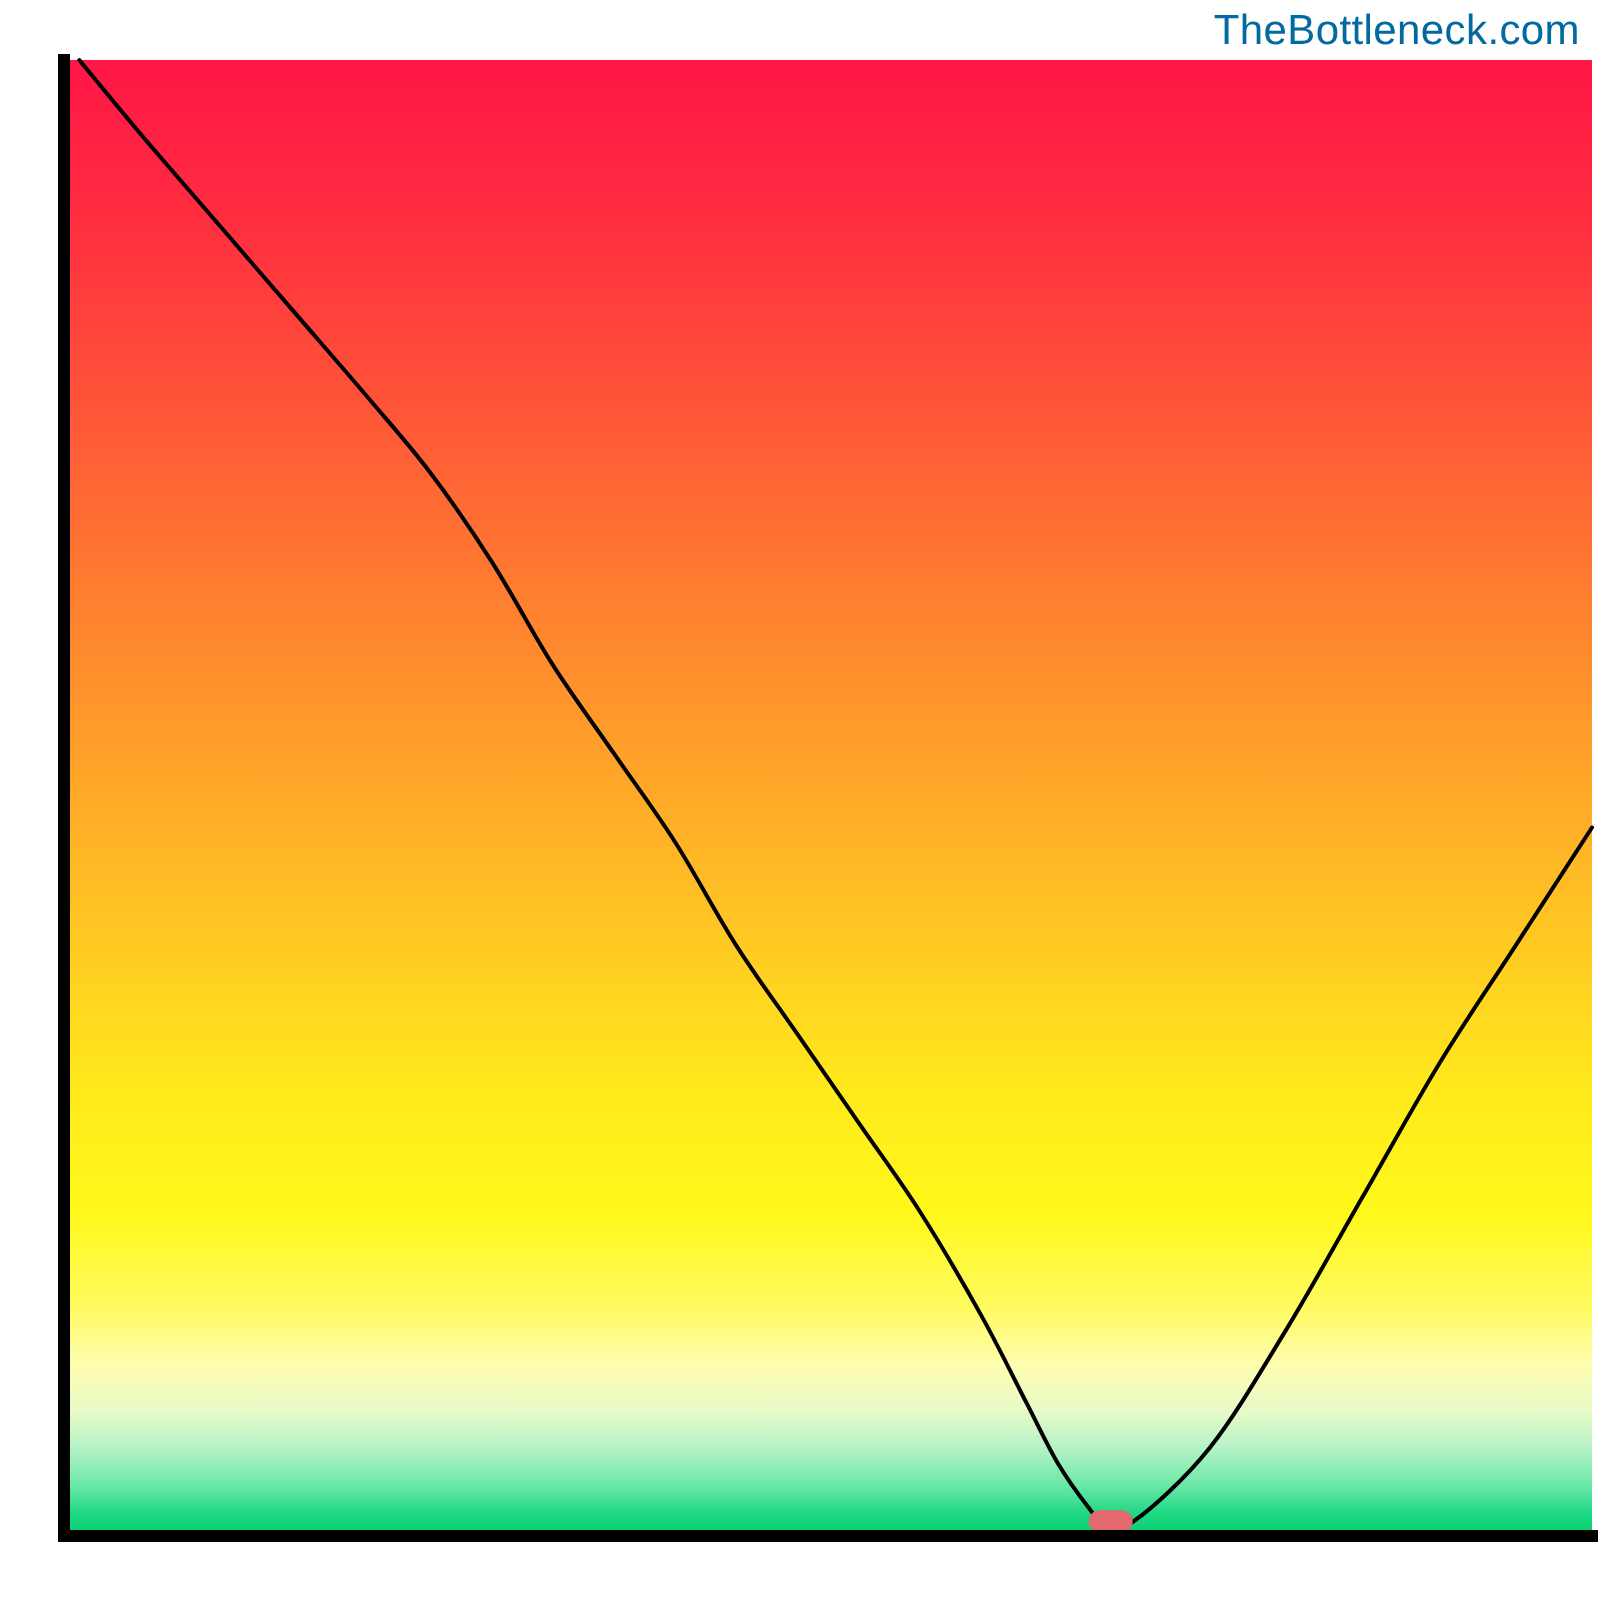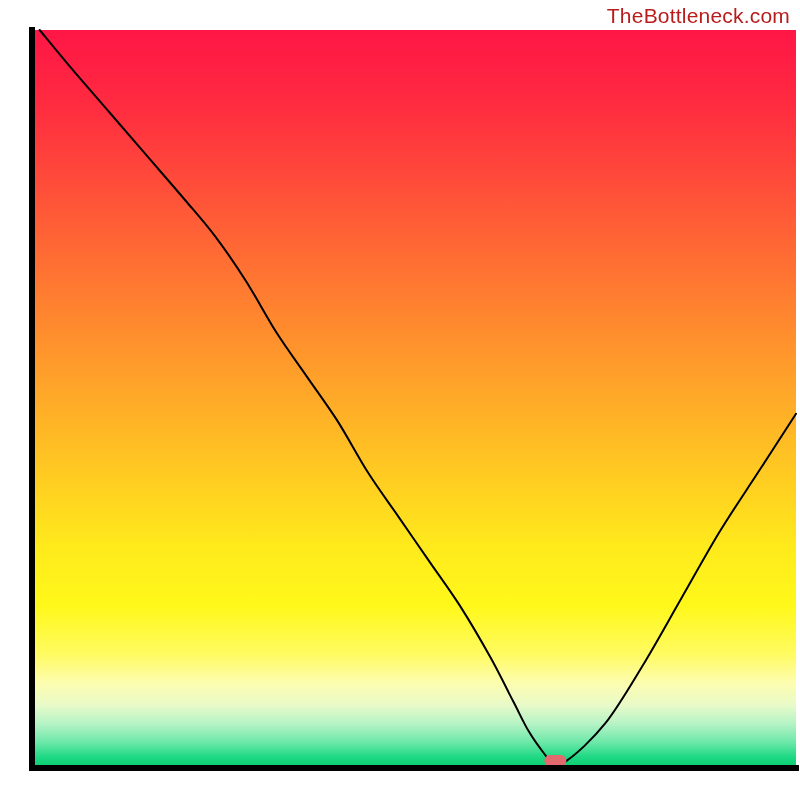--- a/index.html
+++ b/index.html
@@ -13,21 +13,21 @@
   .chart-container {
     position: relative;
     width: 800px;
     height: 800px;
   }
   .watermark {
     position: absolute;
     top: 4px;
     right: 10px;
     font-size: 21px;
-    color: #b91c1c;
+    color: #0369a1;
     font-weight: 500;
     letter-spacing: 0.2px;
     z-index: 10;
   }
   svg {
     display: block;
   }
 </style>
 </head>
 <body>

